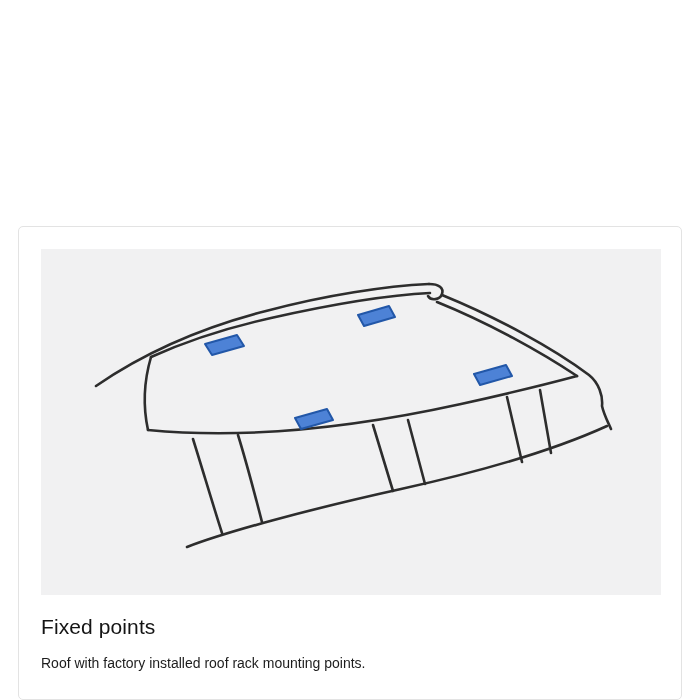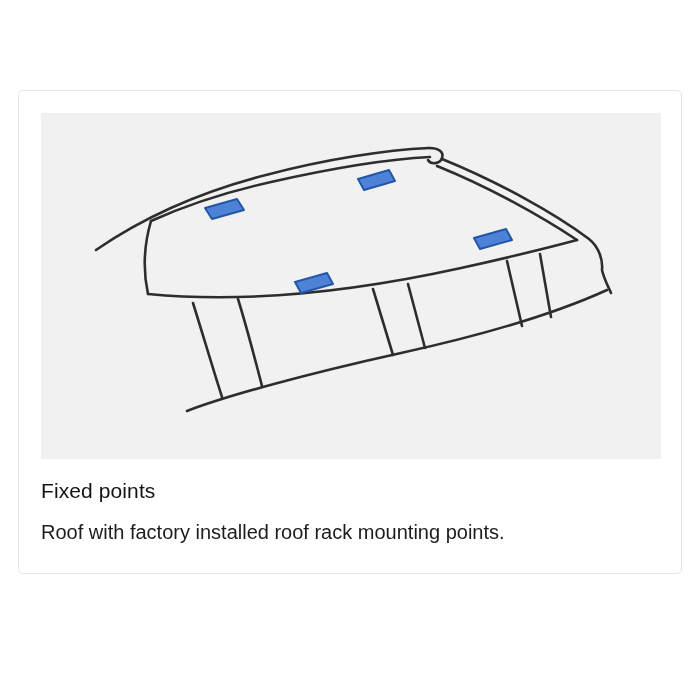--- a/index.html
+++ b/index.html
@@ -9,21 +9,21 @@
     background: #ffffff;
     font-family: "Liberation Sans", "DejaVu Sans", sans-serif;
     overflow: hidden;
   }
   .page {
     width: 700px;
     height: 700px;
     padding-top: 90px;
     display: flex;
     justify-content: center;
-    align-items: flex-start;
+    align-items: flex-end;
   }
   .card {
     width: 664px;
     background: #ffffff;
     border: 1px solid #e3e3e3;
     border-radius: 5px;
     padding: 22px 22px 24px 22px;
   }
   .figure {
     width: 620px;
@@ -33,21 +33,21 @@
   .figure svg { display: block; }
   .title {
     margin-top: 20px;
     font-size: 21px;
     font-weight: 400;
     color: #141414;
     letter-spacing: 0.1px;
   }
   .desc {
     margin-top: 13px;
-    font-size: 20px;
+    font-size: 14px;
     font-weight: 400;
     color: #1c1c1c;
     line-height: 1.65;
     max-width: 545px;
   }
 </style>
 </head>
 <body>
 
 <div class="page">

